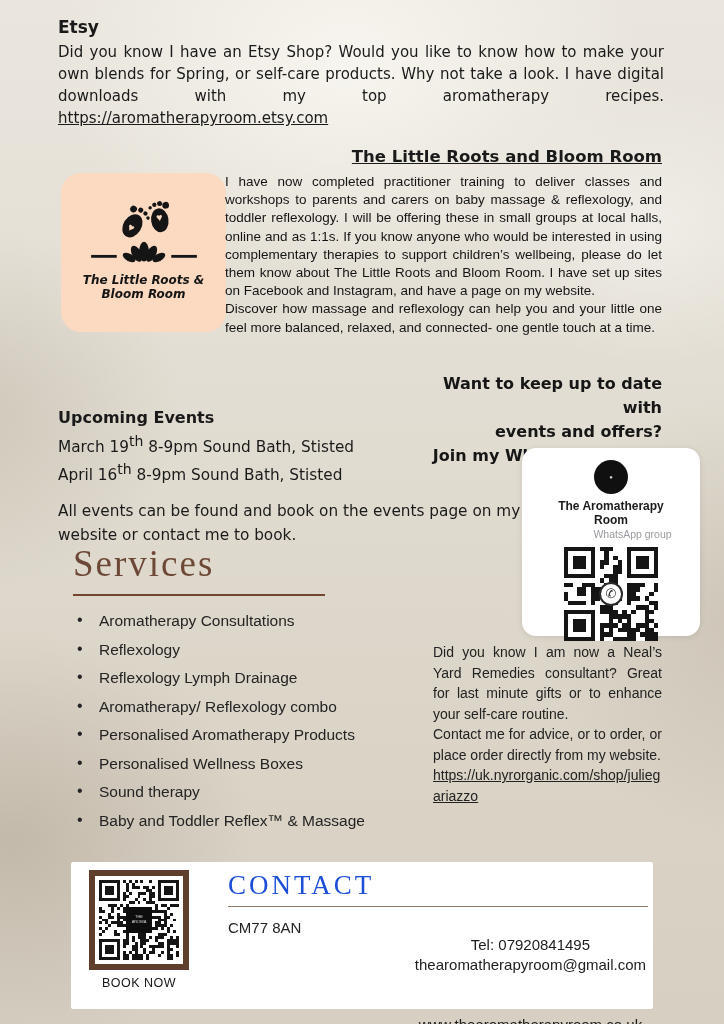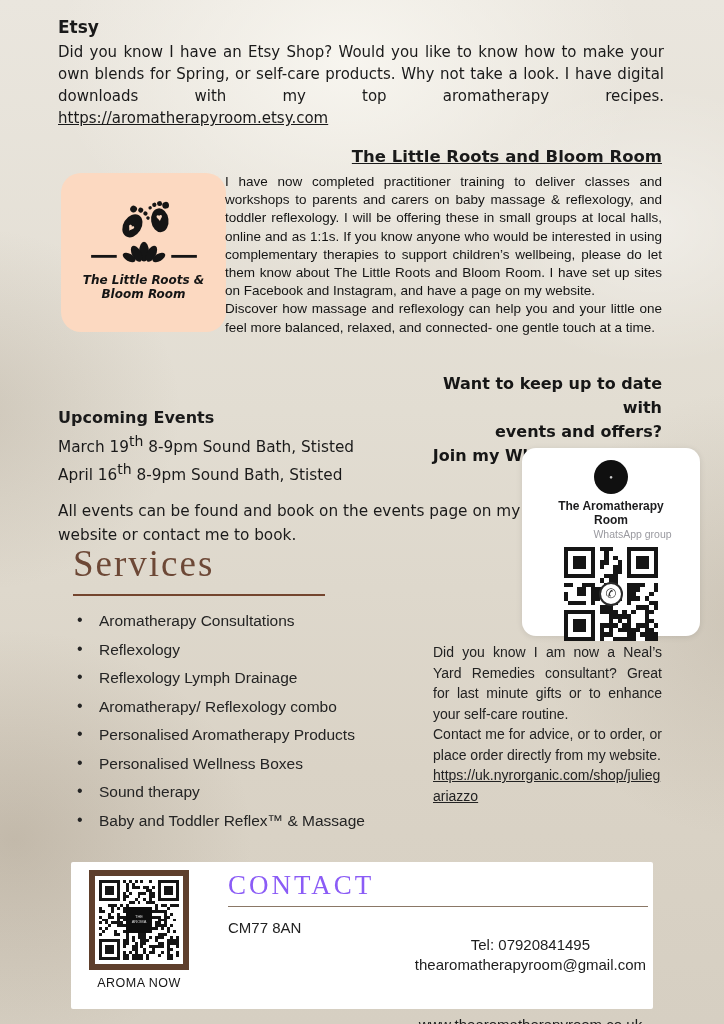--- a/index.html
+++ b/index.html
@@ -74,21 +74,21 @@
   .contact-bar { left:71px; top:862px; width:582px; height:147px; background:#ffffff; border-radius:2px; }
   .book-qr-frame { position:absolute; left:18px; top:8px; width:100px; height:100px;
     border:6px solid #5f3f2c; background:#fff; padding:4px; box-sizing:border-box; }
   .book-qr-inner { position:relative; width:100%; height:100%; }
   .book-qr-logo { position:absolute; left:50%; top:50%; width:26px; height:26px; margin:-13px 0 0 -13px;
     background:#0d0d0d; color:#d8d8d8; font-size:4px; line-height:5px; text-align:center; padding-top:7px;
     box-sizing:border-box; }
   .book-now { position:absolute; left:12px; top:113px; width:112px; text-align:center;
     font:12.5px/16px "Liberation Sans",sans-serif; letter-spacing:0.5px; color:#161616; }
   .contact-head { position:absolute; left:157px; top:7px; font:400 27px/32px "Liberation Serif",serif;
-    color:#8b5cf6; letter-spacing:3px; margin:0; }
+    color:#1d4ed8; letter-spacing:3px; margin:0; }
   .contact-rule { position:absolute; left:157px; top:44px; width:420px; height:1px; background:#8a7766; }
   .contact-address { position:absolute; left:157px; top:55px; font:15px/22px "Liberation Sans",sans-serif; color:#222; }
   .contact-right { position:absolute; right:7px; top:73px; text-align:center;
     font:15px/20px "Liberation Sans",sans-serif; color:#1d1d1d; }
   .contact-right .u-link { }
 </style>
 </head>
 <body>
 
 <div id="page">
@@ -571,21 +571,21 @@
               <rect x="20" y="0" width="7" height="7" fill="#151515"></rect>
               <rect x="21" y="1" width="5" height="5" fill="#ffffff"></rect>
               <rect x="22" y="2" width="3" height="3" fill="#151515"></rect>
               <rect x="0" y="20" width="7" height="7" fill="#151515"></rect>
               <rect x="1" y="21" width="5" height="5" fill="#ffffff"></rect>
               <rect x="2" y="22" width="3" height="3" fill="#151515"></rect>
             </svg></div>
         <div class="book-qr-logo">THE<br>AROMA</div>
       </div>
     </div>
-    <div class="book-now">AROMA NOW</div>
+    <div class="book-now">BOOK NOW</div>
     <h2 class="contact-head">CONTACT</h2>
     <div class="contact-rule"></div>
     <div class="contact-address">
       <div>CM77 8AN</div>
     </div>
     <div class="contact-right">
       <div>Tel: 07920841495</div>
       <div>thearomatherapyroom@gmail.com</div>
       <div class="u-link">www.thearomatherapyroom.co.uk</div>
     </div>

